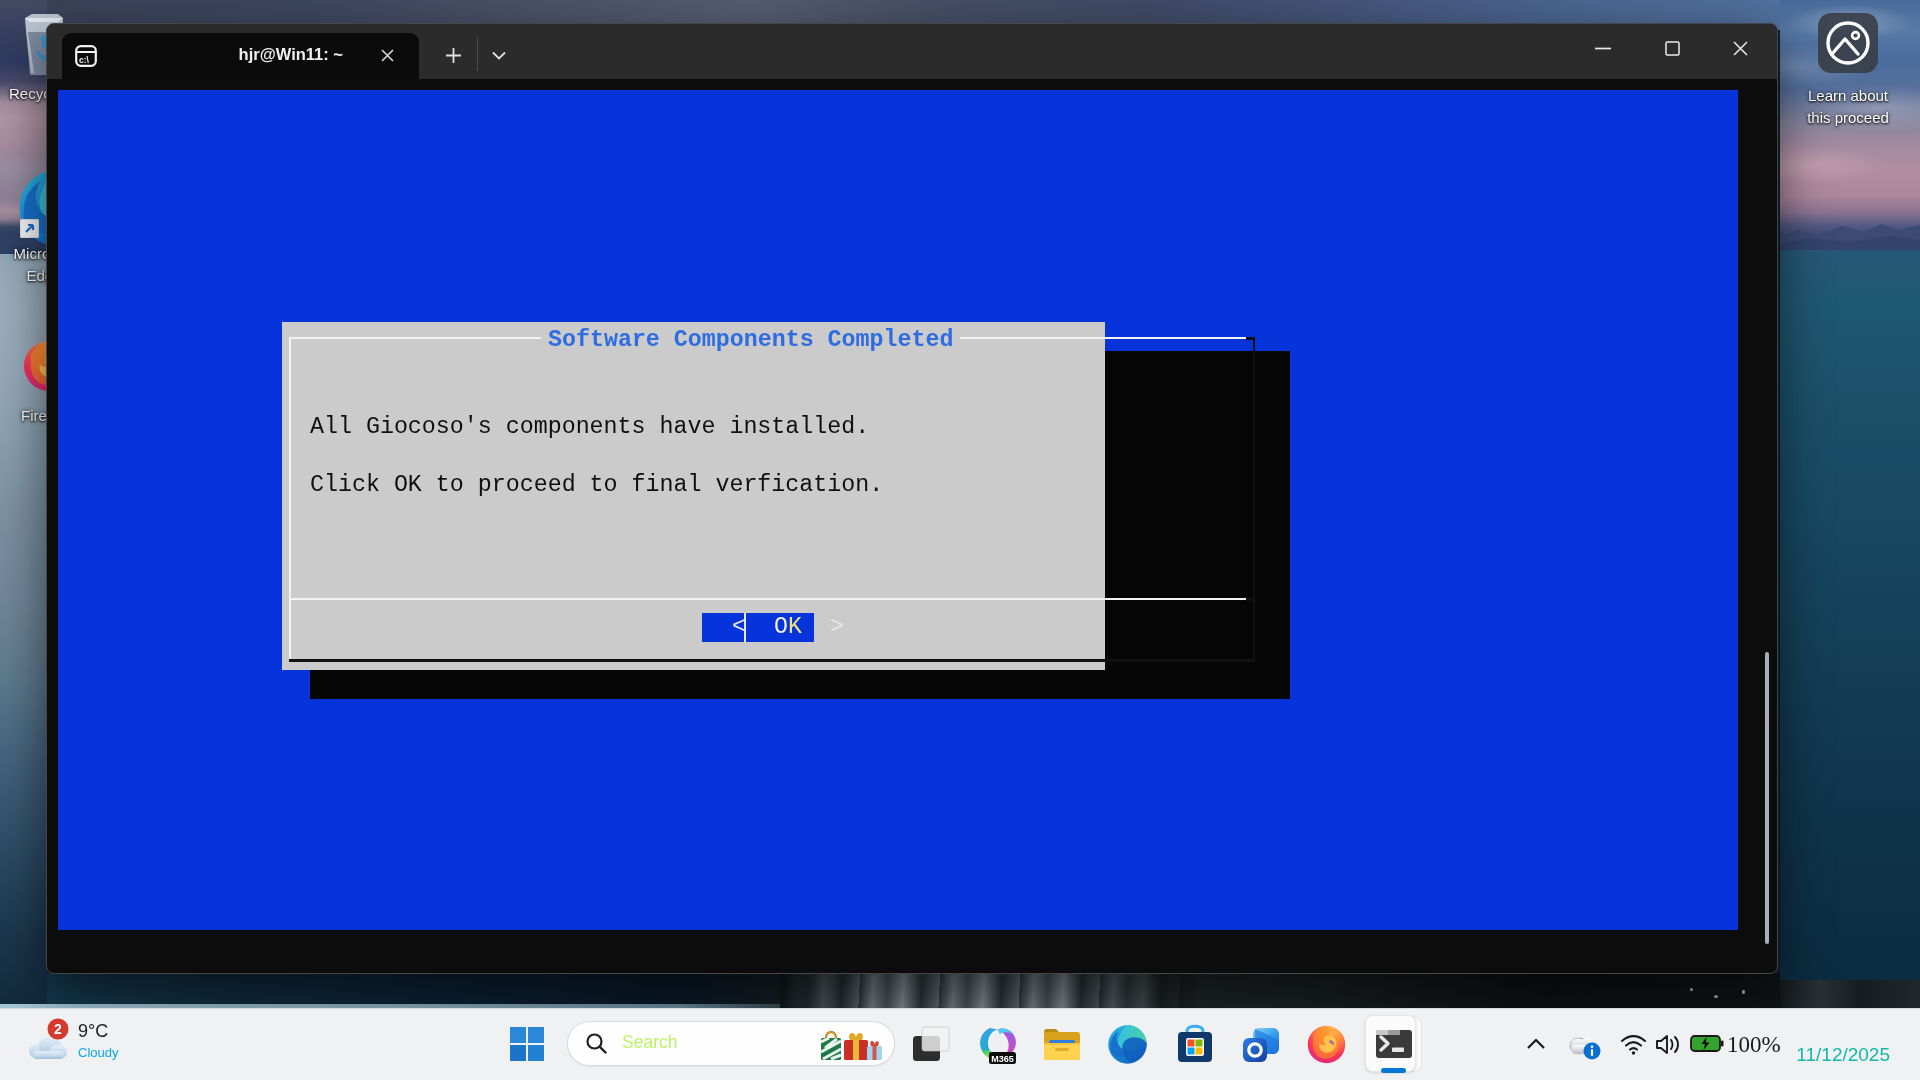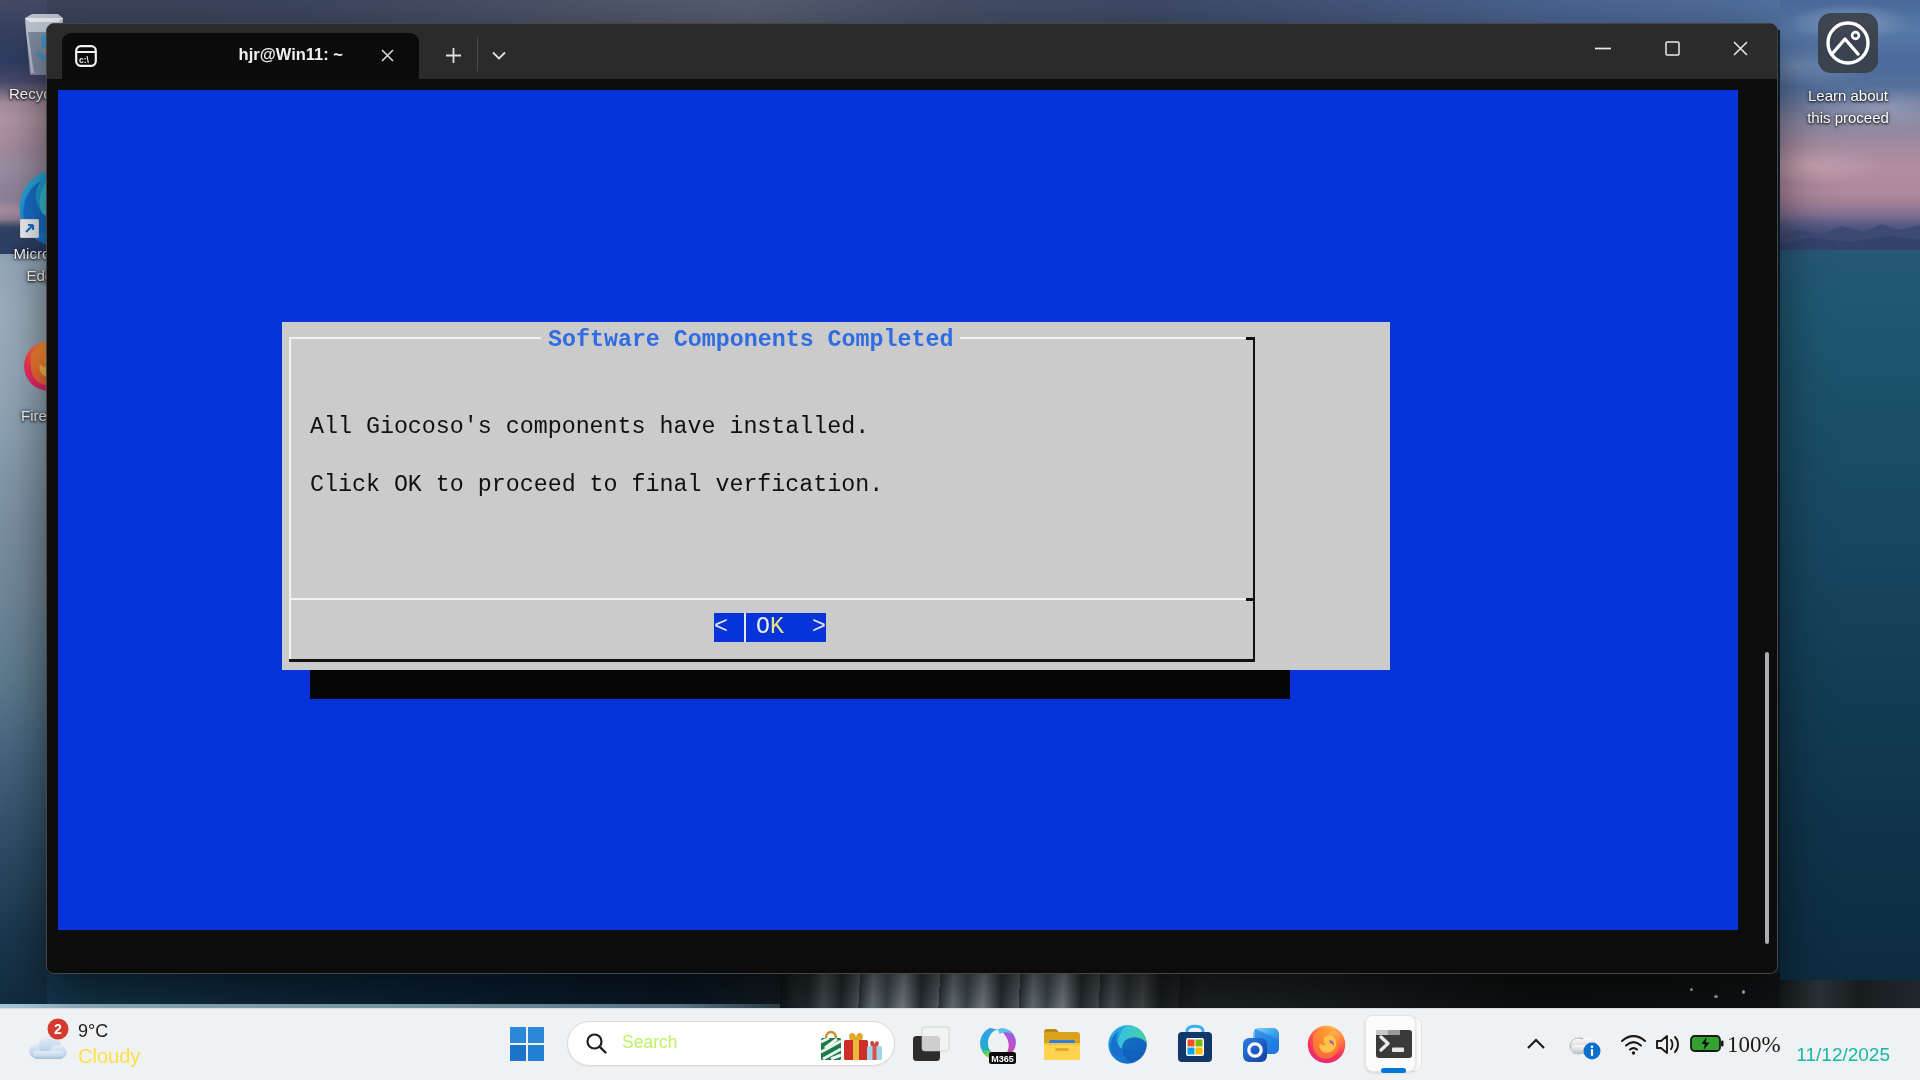--- a/index.html
+++ b/index.html
@@ -57,21 +57,21 @@
   #tab { left:62px; top:33px; width:357px; height:46px; background:#0b0b0b; border-radius:9px 9px 0 0; }
   #tabtitle { left:113px; top:45px; width:230px; font-size:16.5px; font-weight:bold; color:#f0f0f0; letter-spacing:0;text-align:right; }
 
   
   #screen { left:58px; top:90px; width:1680px; height:840px; background:#0634da; }
   #scrollbar { left:1765px; top:652px; width:4px; height:292px; background:#a9adb2; border-radius:2px; }
 
   
   .mono { font-family:"Liberation Mono",monospace; font-size:23.3px; line-height:29px; white-space:pre; }
   #dlg-shadow { left:310px; top:351px; width:980px; height:348px; background:#050505; }
-  #dlg { left:282px; top:322px; width:1108px; height:348px; background:#cbcbcb; color:#101010; }
+  #dlg { left:282px; top:322px; width:823px; height:348px; background:#cbcbcb; color:#101010; }
   .dline { position:absolute; }
 
   
   #taskbar { left:0; top:1008px; width:1920px; height:72px; background:#eff1f3; border-top:1px solid #d9dbdd; }
 </style>
 </head>
 <body>
 <div id="stage">
 
   <div class="abs" id="wp-left"></div>
@@ -212,21 +212,21 @@
     <div class="dline" style="left:7px;top:337px;width:966px;height:3px;background:#111;"></div>
 
     <div class="dline" style="left:7px;top:276px;width:958px;height:2px;background:#f2f2f2;"></div>
     <div class="dline" style="left:964px;top:276px;width:9px;height:3px;background:#111;"></div>
 
     <div class="dline mono" style="left:259px;top:4px;font-weight:bold;color:#2f6ce2;background:#cbcbcb;padding:0 7px;">Software Components Completed</div>
 
     <div class="dline mono" style="left:28px;top:91px;">All Giocoso's components have installed.</div>
     <div class="dline mono" style="left:28px;top:149px;">Click OK to proceed to final verfication.</div>
 
-    <div class="dline mono" style="left:432px;top:291px;width:112px;height:29px;background:#0634da;color:#e6e6e6;"><span>&lt;  </span><span style="color:#f0f0f0">O</span><span style="color:#efe47c">K</span><span>  &gt;</span></div>
+    <div class="dline mono" style="left:420px;top:291px;width:112px;height:29px;background:#0634da;color:#e6e6e6;padding-left:30px;"><span>&lt;  </span><span style="color:#f0f0f0">O</span><span style="color:#efe47c">K</span><span>  &gt;</span></div>
     <div class="dline" style="left:462px;top:291px;width:2px;height:29px;background:#e8e8e8;"></div>
   </div>
 
   <div class="abs" id="taskbar"></div>
   <div id="tb-content">
 
     <svg class="abs" style="left:26px;top:1018px" width="48" height="46" viewBox="0 0 48 46">
       <defs>
         <linearGradient id="cld" x1="0" y1="0" x2="0" y2="1">
           <stop offset="0" stop-color="#e4eef8"></stop>
@@ -235,21 +235,21 @@
         </linearGradient>
       </defs>
       <ellipse cx="13" cy="33" rx="10" ry="8" fill="url(#cld)"></ellipse>
       <ellipse cx="24" cy="28" rx="11" ry="9.5" fill="url(#cld)"></ellipse>
       <ellipse cx="32" cy="34" rx="9" ry="7" fill="url(#cld)"></ellipse>
       <rect x="7" y="33" width="31" height="8" rx="4" fill="url(#cld)"></rect>
       <circle cx="32" cy="11" r="10.5" fill="#d63a2e"></circle>
       <text x="32" y="16" text-anchor="middle" font-family="Liberation Sans,sans-serif" font-size="14" font-weight="bold" fill="#fff">2</text>
     </svg>
     <div class="abs" style="left:78px;top:1021px;font-size:18px;color:#1c1c1c;">9°C</div>
-    <div class="abs" style="left:78px;top:1045px;font-size:20px;color:#fde047;">Cloudy</div>
+    <div class="abs" style="left:78px;top:1045px;font-size:13px;color:#0ea5e9;">Cloudy</div>
 
     <svg class="abs" style="left:510px;top:1027px" width="34" height="34" viewBox="0 0 34 34">
       <rect x="0" y="0" width="16" height="16" fill="#2b88d8"></rect>
       <rect x="18" y="0" width="16" height="16" fill="#2b88d8"></rect>
       <rect x="0" y="18" width="16" height="16" fill="#1b74ca"></rect>
       <rect x="18" y="18" width="16" height="16" fill="#2180d2"></rect>
     </svg>
 
     <div class="abs" style="left:567px;top:1021px;width:328px;height:45px;background:#fefefe;border:1px solid #dadada;border-radius:23px;box-shadow:0 1px 2px rgba(0,0,0,.06);"></div>
     <svg class="abs" style="left:585px;top:1032px" width="23" height="23" viewBox="0 0 23 23">

